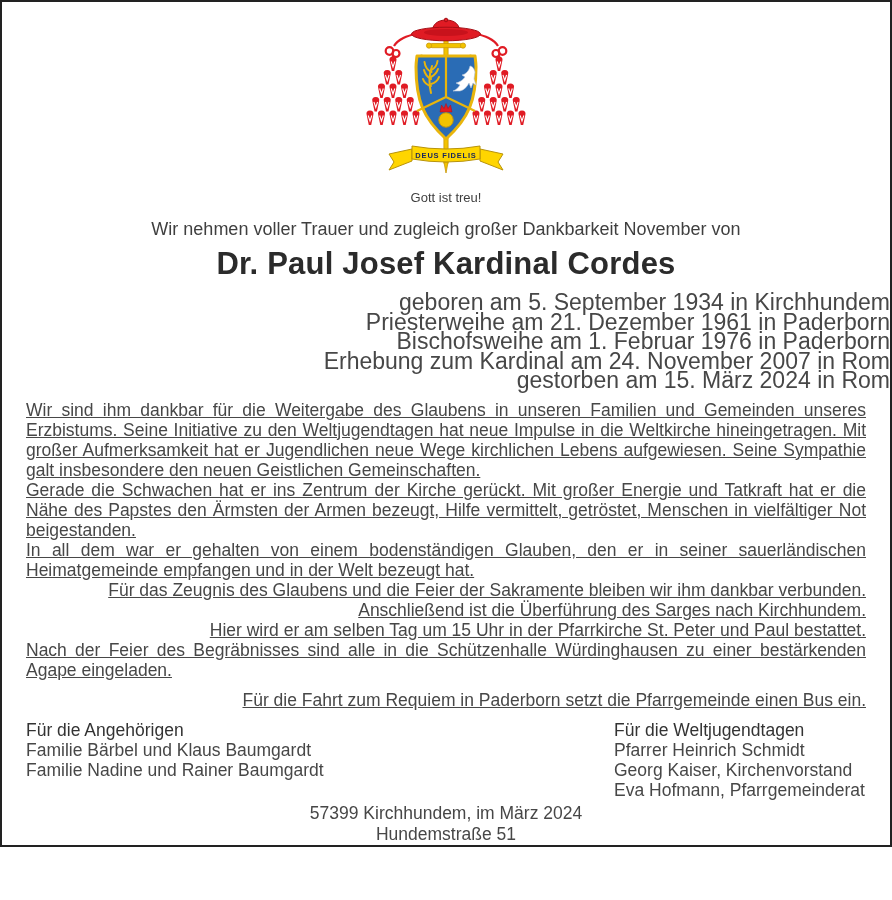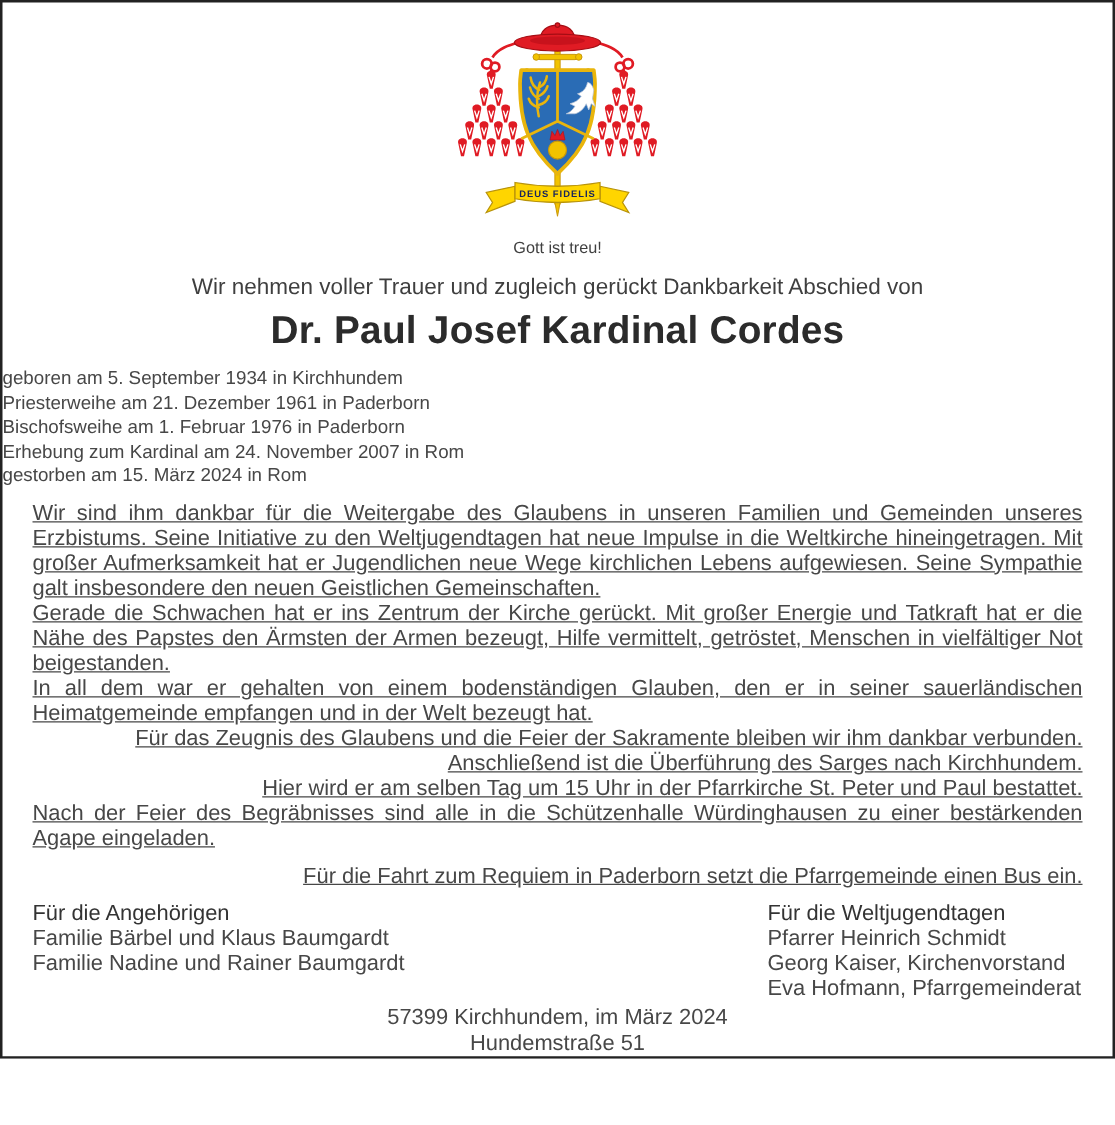--- a/index.html
+++ b/index.html
@@ -6,21 +6,21 @@
   .page{
     width:892px;height:847px;box-sizing:border-box;
     border:2px solid #222222;background:#ffffff;overflow:hidden;
     font-family:"Liberation Sans",sans-serif;color:#474747;
   }
   .crest{width:160px;height:170px;margin:10px auto 0;display:block;}
   .motto{ text-align:center;font-size:13px;line-height:18px;margin-top:7px;color:#3f3f3f;}
   .intro{ text-align:center;font-size:18px;line-height:19px;margin-top:13px;color:#3f3f3f;}
   .name{ text-align:center;font-size:31px;line-height:36px;font-weight:bold;
          color:#2b2b2b;margin:7px 0 0;letter-spacing:0.2px;}
-  .dates{text-align:left;font-size:15px;line-height:19.5px;margin-top:11px;color:#474747;}
+  .dates{text-align:right;font-size:23px;line-height:19.5px;margin-top:11px;color:#474747;}
   .body{margin:9px 24px 0;font-size:17.5px;line-height:20px;color:#474747;text-decoration:underline;}
   .body p{margin:0;text-align:right;}
   .body p.just{text-align:justify;}
   .body p.gap1{margin-top:5px;}
   .body p.gap2{margin-top:10px;}
   .signatures{position:relative;margin:10px 24px 0;font-size:17.5px;line-height:20px;min-height:80px;}
   .sig-col{position:absolute;top:0;}
   .sig-left{left:0;}
   .sig-right{left:588px;}
   .sig-title{font-weight:normal;color:#333333;}
@@ -123,21 +123,21 @@
 
     <g stroke="#a50d14" stroke-width="1" fill="#e01b24">
       <path d="M66,21 C66,12 72,8 80,8 C88,8 94,12 94,21 Z"></path>
       <circle cx="80" cy="8" r="1.8"></circle>
       <ellipse cx="80" cy="22" rx="34.5" ry="6.8"></ellipse>
       <ellipse cx="80" cy="20.5" rx="22" ry="3.4" fill="#c8121c" stroke="none"></ellipse>
     </g>
   </svg>
 
   <div class="motto">Gott ist treu!</div>
-  <div class="intro">Wir nehmen voller Trauer und zugleich gerückt Dankbarkeit Abschied von</div>
+  <div class="intro">Wir nehmen voller Trauer und zugleich großer Dankbarkeit November von</div>
   <h1 class="name">Dr. Paul Josef Kardinal Cordes</h1>
 
   <div class="dates">
     <div>geboren am 5. September 1934 in Kirchhundem</div>
     <div>Priesterweihe am 21. Dezember 1961 in Paderborn</div>
     <div>Bischofsweihe am 1. Februar 1976 in Paderborn</div>
     <div>Erhebung zum Kardinal am 24. November 2007 in Rom</div>
     <div>gestorben am 15. März 2024 in Rom</div>
   </div>
 

